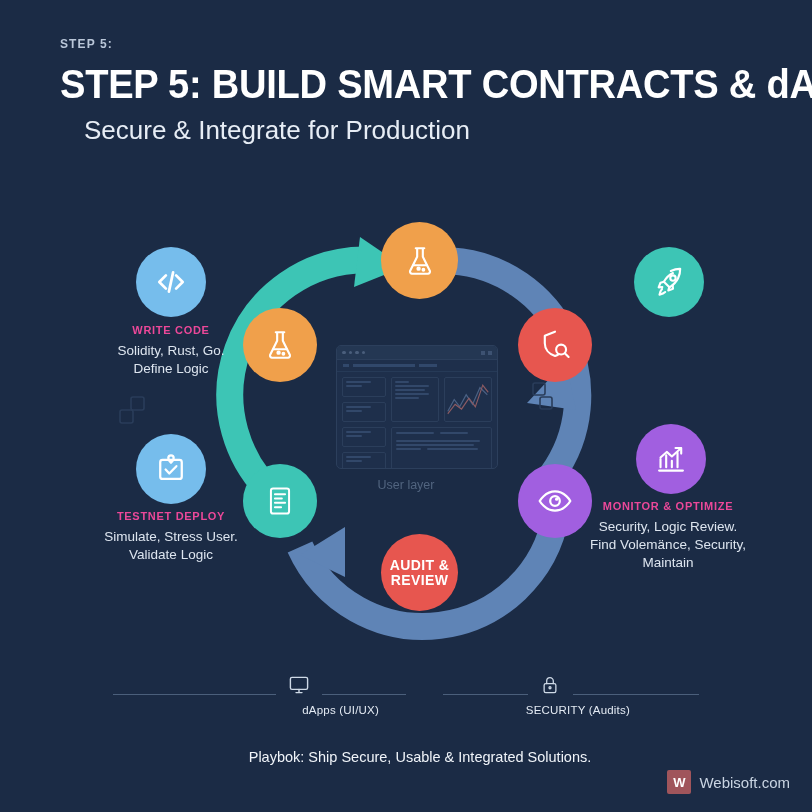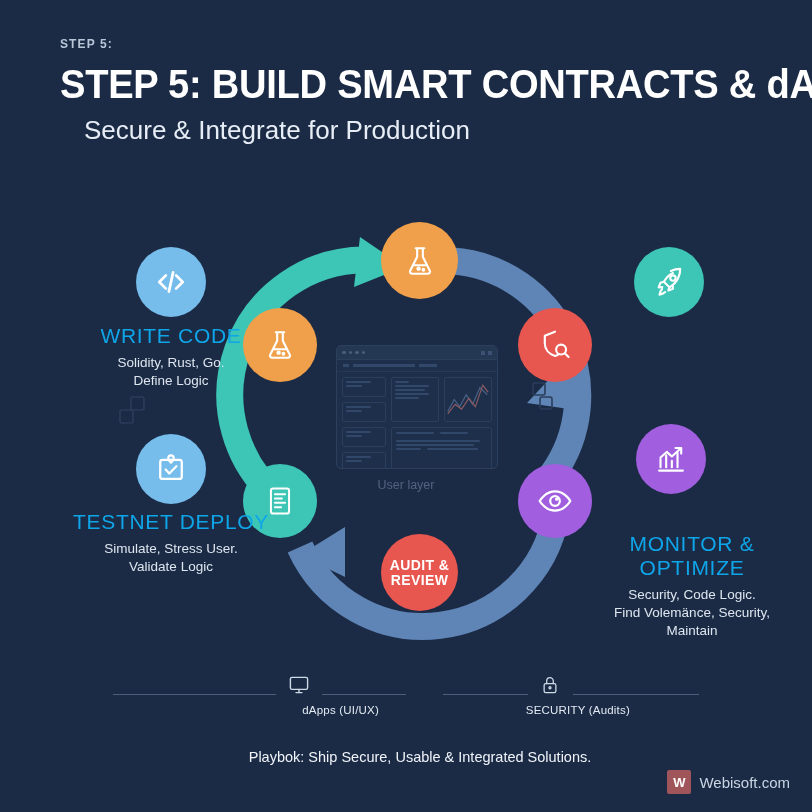--- a/index.html
+++ b/index.html
@@ -85,23 +85,23 @@
     font-size: 14px;
   }
 
   
   .side {
     position: absolute;
     width: 210px;
     text-align: center;
   }
   .side-title {
-    font-size: 21px;
-    font-weight: 400;
-    color: #0ea5e9;
+    font-size: 11px;
+    font-weight: 700;
+    color: #ec4899;
     letter-spacing: 0.7px;
     margin-bottom: 6px;
     font-family: "Liberation Sans Narrow", "Liberation Sans", sans-serif;
   }
   .side-desc {
     font-size: 13.5px;
     line-height: 18px;
     color: #dde5ef;
   }
 
@@ -434,24 +434,24 @@
   <div class="node" style="left:636px; top:424px; width:70px; height:70px; background:#a15fe0;">
     <span>
       <svg width="34" height="34" viewBox="0 0 24 24" fill="none" stroke="#fff" stroke-width="1.5" stroke-linecap="round" stroke-linejoin="round">
         <path d="M4.6 17.8V12M8.6 17.8V9.4M12.6 17.8v-4.6M16.6 17.8V7.6"></path>
         <path d="M3.6 20.2h16.8"></path>
         <path d="M4.6 11 9 7l3.6 3.2L19 4.4"></path>
         <path d="M15.2 4.2h4v4"></path>
       </svg>
     </span>
   </div>
-  <div class="side" style="left:582px; top:500px; width:220px;margin-top:32px;">
+  <div class="side" style="left:558px; top:500px; width:220px;">
     <div class="side-title">MONITOR &amp; OPTIMIZE</div>
     <div class="side-desc">
-      <div>Security, Code Logic.</div>
+      <div>Security, Logic Review.</div>
       <div>Find Volemänce, Security,</div>
       <div>Maintain</div>
     </div>
   </div>
 
   <div class="footer-row">
     <div class="f-line" style="left:113px; width:163px;"></div>
     <div class="f-line" style="left:322px; width:84px;"></div>
     <div class="f-line" style="left:443px; width:85px;"></div>
     <div class="f-line" style="left:573px; width:126px;"></div>

